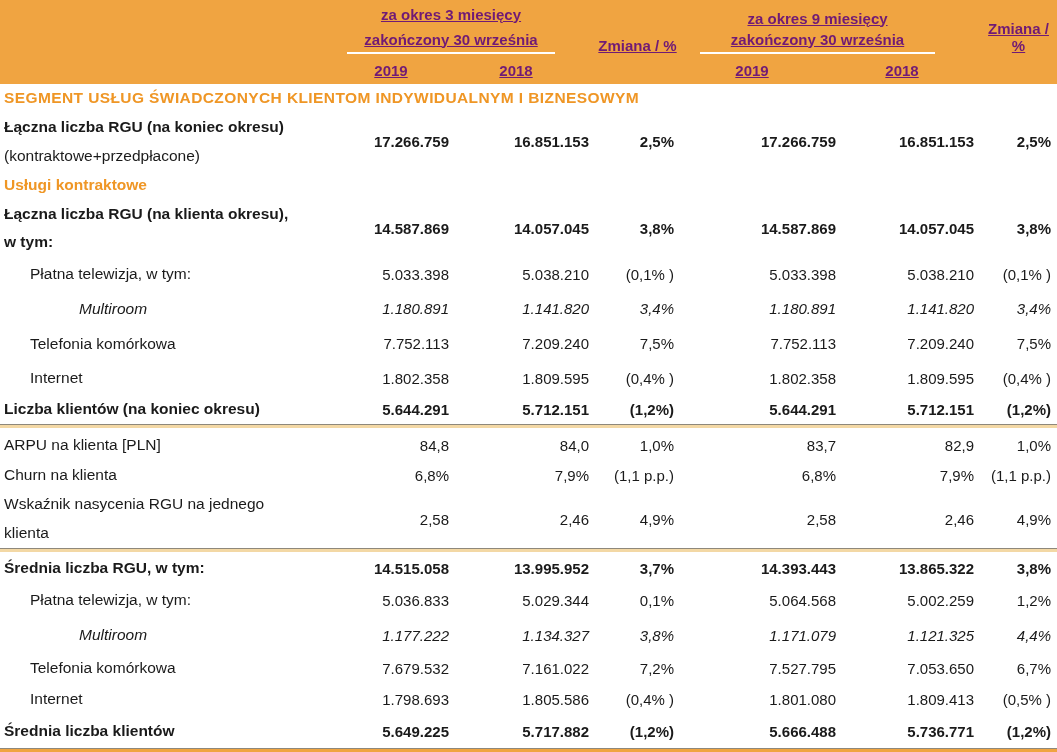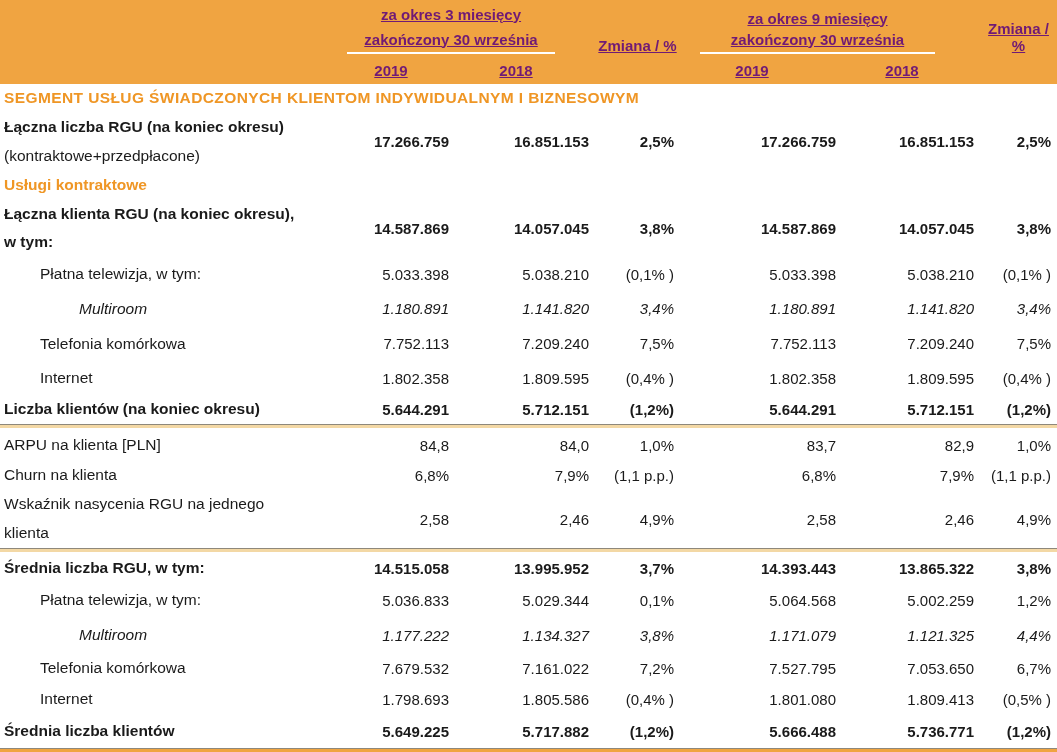--- a/index.html
+++ b/index.html
@@ -23,21 +23,21 @@
   .grp-underline9 { margin: 0 45px 0 20px; border-bottom: 2px solid #ffffff; padding-bottom: 4px; }
   .year-cell { text-align: center; padding-right: 18px; }
   .chg-head { text-align: center; padding-bottom: 30px; vertical-align: bottom; }
 
   
   tbody { font-size: 15px; }
   .lbl { text-align: left; padding-left: 4px; font-size: 15.5px; line-height: 1.85; }
   .num { text-align: right; padding-right: 6px; white-space: nowrap; }
   .b   { font-weight: bold; }
   .it  { font-style: italic; }
-  .ind1 { padding-left: 40px; }
+  .ind1 { padding-left: 30px; }
   .ind2 { padding-left: 79px; }
   .orange-txt { color: #EF9625; font-weight: bold; margin-top: 31px; }
   .section-title { letter-spacing: 0.4px; font-size: 15.5px; }
 
   .h26 { height: 26px; } .h27 { height: 27px; } .h28 { height: 28px; }
   .h30 { height: 30px; } .h32 { height: 32px; } .h33 { height: 33px; }
   .h34 { height: 34px; } .h35 { height: 35px; } .h58 { height: 58px; }
 
   
   .divider td {
@@ -115,21 +115,21 @@
       <td class="num b">16.851.153</td>
       <td class="num b">2,5%</td>
     </tr>
 
     <tr class="h28">
       <td colspan="7" class="lbl orange-txt">Usługi kontraktowe</td>
     </tr>
 
     <tr class="h58">
       <td class="lbl b">
-        <div>Łączna klienta RGU (na koniec okresu),</div>
+        <div>Łączna liczba RGU (na klienta okresu),</div>
         <div>w tym:</div>
       </td>
       <td class="num b">14.587.869</td>
       <td class="num b">14.057.045</td>
       <td class="num b">3,8%</td>
       <td class="num b">14.587.869</td>
       <td class="num b">14.057.045</td>
       <td class="num b">3,8%</td>
     </tr>
 

